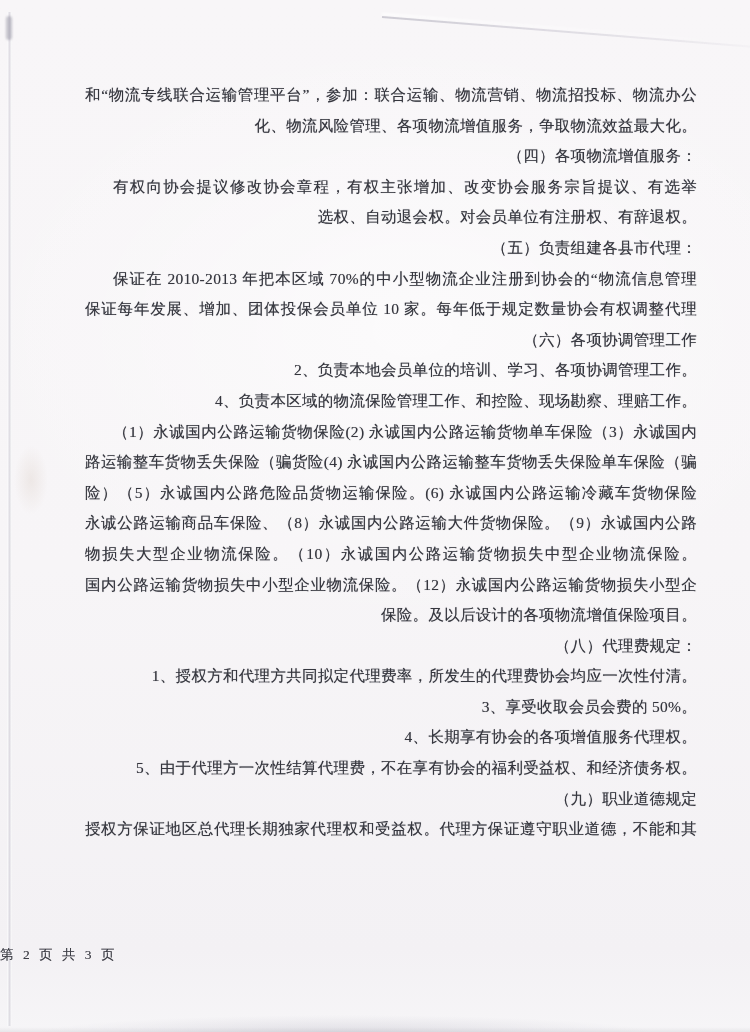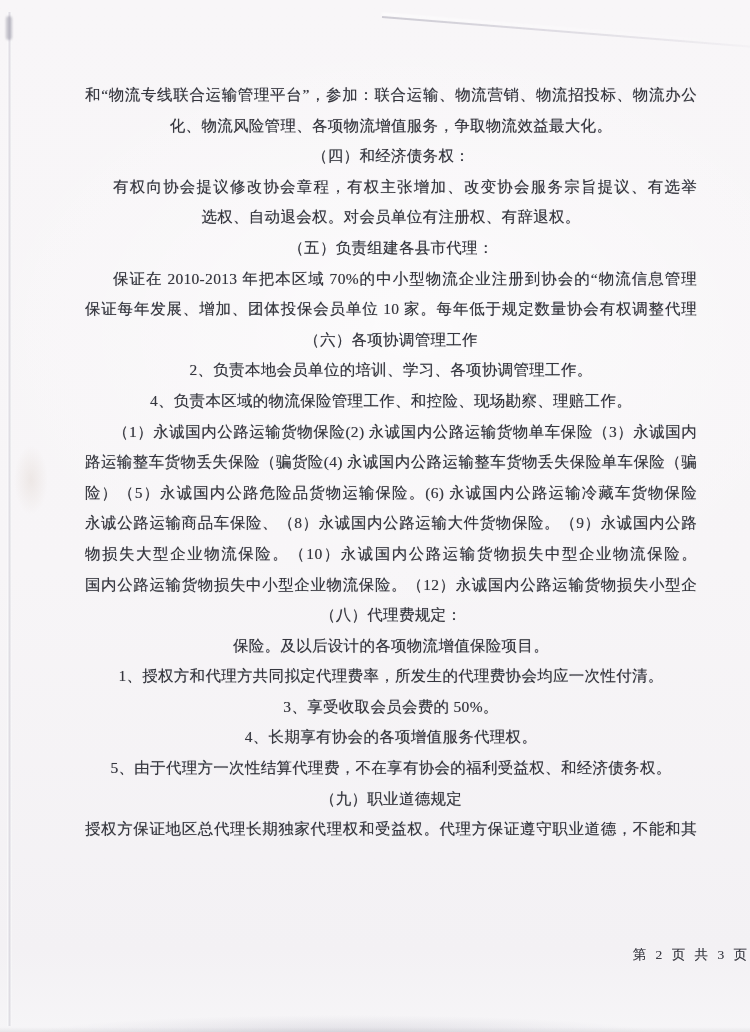--- a/index.html
+++ b/index.html
@@ -58,33 +58,33 @@
     position: absolute; left: 85px; top: 80px; width: 612px;
     font-size: 15.5px;
     color: #35363e;
     letter-spacing: 0.3px;
     text-shadow: 0 0 0.7px rgba(55,56,66,0.55);
   }
   .line {
     height: 30.6px;
     line-height: 30.6px;
     overflow: hidden;
-    text-align: center;
+    text-align: right;
   }
   .line.j {
     text-align: justify;
     text-align-last: justify;
     text-justify: inter-ideograph;
   }
   .line.in {
     text-indent: 28px;
   }
   .footer {
     position: absolute; left: 0; top: 946px; width: 750px;
-    text-align: right;
+    text-align: left;
     font-size: 13.5px;
     color: #3c3d45;
     letter-spacing: 3px;
     text-shadow: 0 0 0.6px rgba(60,61,69,0.5);
     font-family: "Liberation Serif", "DejaVu Serif", serif;
   }
 </style>
 </head>
 <body>
 
@@ -94,37 +94,37 @@
   <div class="edge-left-dash"></div>
   <div class="crease-top-highlight"></div>
   <div class="crease-top"></div>
   <div class="stain-left"></div>
   <div class="bottom-shade"></div>
   <div class="bottom-strip"></div>
 
   <div class="doc">
     <div class="line j">和“物流专线联合运输管理平台”，参加：联合运输、物流营销、物流招投标、物流办公自动</div>
     <div class="line">化、物流风险管理、各项物流增值服务，争取物流效益最大化。</div>
-    <div class="line">（四）和经济债务权：</div>
+    <div class="line">（四）各项物流增值服务：</div>
     <div class="line in j">有权向协会提议修改协会章程，有权主张增加、改变协会服务宗旨提议、有选举权、当</div>
     <div class="line">选权、自动退会权。对会员单位有注册权、有辞退权。</div>
     <div class="line">（五）负责组建各县市代理：</div>
     <div class="line in j">保证在 2010-2013 年把本区域 70%的中小型物流企业注册到协会的“物流信息管理网”。</div>
     <div class="line j">保证每年发展、增加、团体投保会员单位 10 家。每年低于规定数量协会有权调整代理权。</div>
     <div class="line">（六）各项协调管理工作</div>
     <div class="line">2、负责本地会员单位的培训、学习、各项协调管理工作。</div>
     <div class="line">4、负责本区域的物流保险管理工作、和控险、现场勘察、理赔工作。</div>
     <div class="line in j">（1）永诚国内公路运输货物保险(2) 永诚国内公路运输货物单车保险（3）永诚国内公</div>
     <div class="line j">路运输整车货物丢失保险（骗货险(4) 永诚国内公路运输整车货物丢失保险单车保险（骗货</div>
     <div class="line j">险）（5）永诚国内公路危险品货物运输保险。(6) 永诚国内公路运输冷藏车货物保险（7）</div>
     <div class="line j">永诚公路运输商品车保险、（8）永诚国内公路运输大件货物保险。（9）永诚国内公路运输货</div>
     <div class="line j">物损失大型企业物流保险。（10）永诚国内公路运输货物损失中型企业物流保险。（11）永诚</div>
     <div class="line j">国内公路运输货物损失中小型企业物流保险。（12）永诚国内公路运输货物损失小型企业物流</div>
+    <div class="line">保险。及以后设计的各项物流增值保险项目。</div>
     <div class="line">（八）代理费规定：</div>
-    <div class="line">保险。及以后设计的各项物流增值保险项目。</div>
     <div class="line">1、授权方和代理方共同拟定代理费率，所发生的代理费协会均应一次性付清。</div>
     <div class="line">3、享受收取会员会费的 50%。</div>
     <div class="line">4、长期享有协会的各项增值服务代理权。</div>
     <div class="line">5、由于代理方一次性结算代理费，不在享有协会的福利受益权、和经济债务权。</div>
     <div class="line">（九）职业道德规定</div>
     <div class="line j">授权方保证地区总代理长期独家代理权和受益权。代理方保证遵守职业道德，不能和其它保</div>
   </div>
 
   <div class="footer">第 2 页 共 3 页</div>
 

